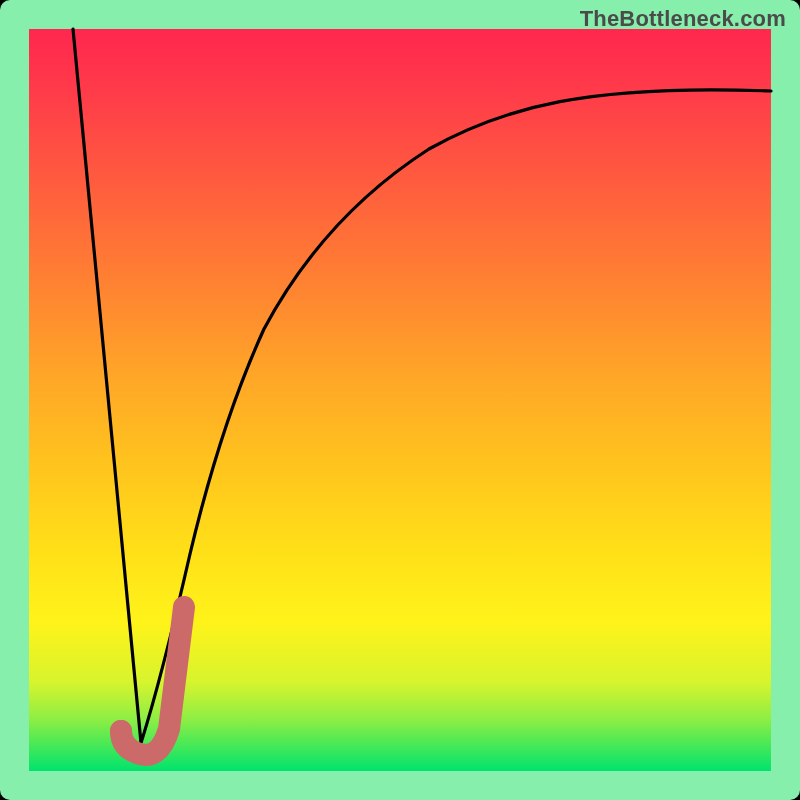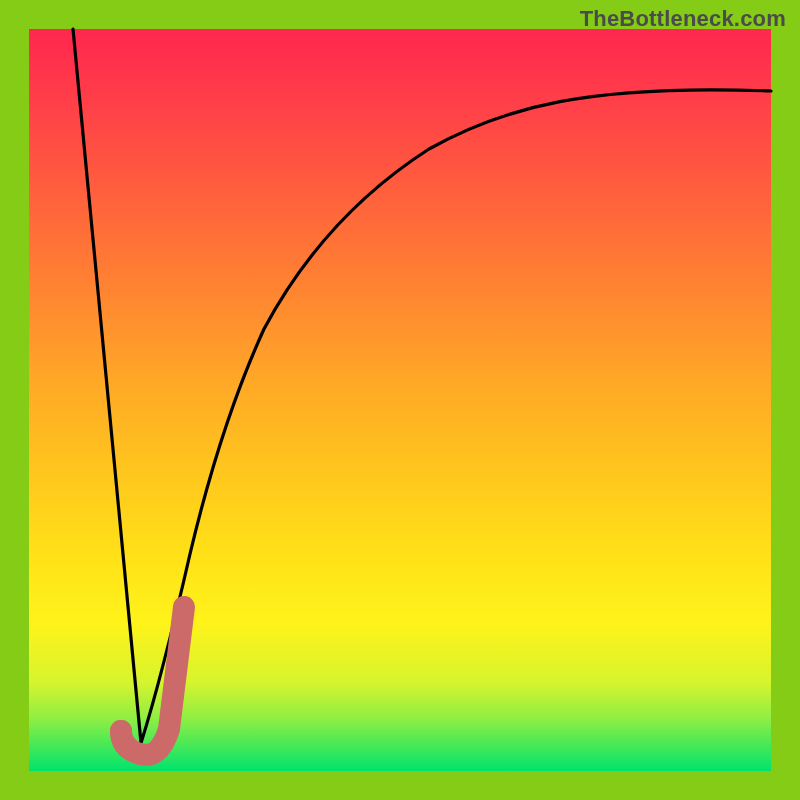--- a/index.html
+++ b/index.html
@@ -8,21 +8,22 @@
     width: 800px;
     height: 800px;
     overflow: hidden;
     background: #000;
     font-family: Arial, Helvetica, sans-serif;
   }
   .frame {
     position: relative;
     width: 800px;
     height: 800px;
-    background: #84cc16;
+    background: #86efac;
+    border-radius: 10px;
   }
   .plot-area {
     position: absolute;
     left: 29px;
     top: 29px;
     width: 742px;
     height: 742px;
     
     background: linear-gradient(
       to bottom,

